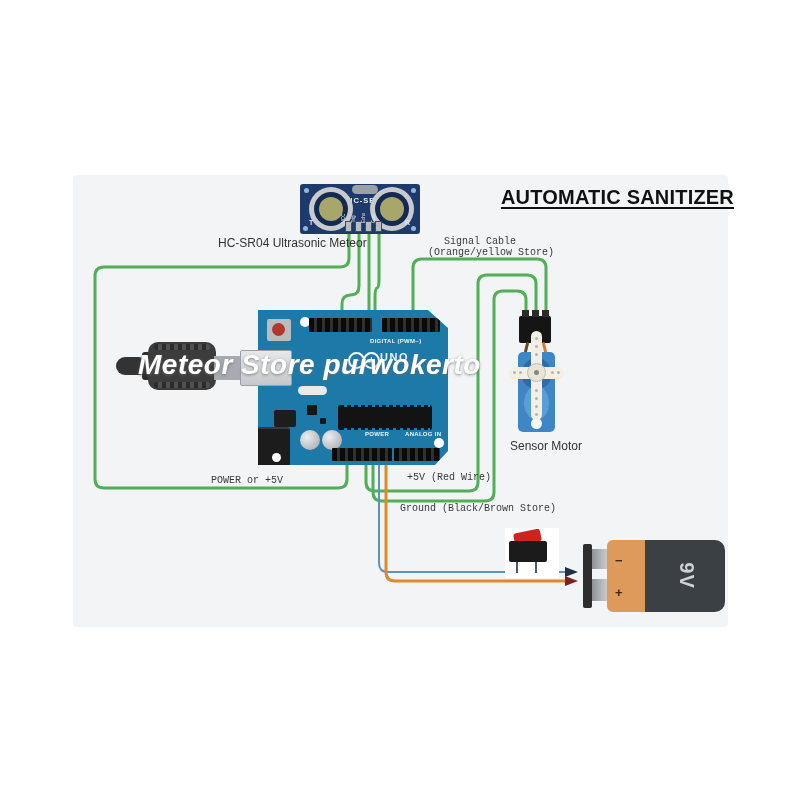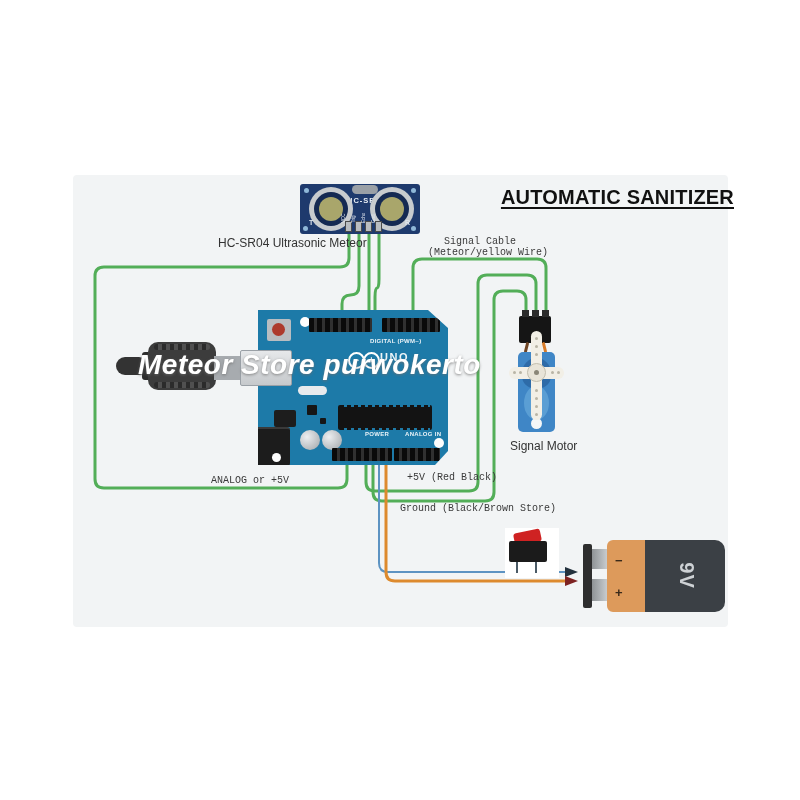--- a/index.html
+++ b/index.html
@@ -150,24 +150,24 @@
     <div class="abs s-pinlbl" style="left:56px;top:34px;">Trig</div>
     <div class="abs s-pinlbl" style="left:66px;top:34px;">Echo</div>
     <div class="abs s-pinlbl" style="left:76px;top:34px;">Gnd</div>
     <div class="abs s-marker" style="left:9px;top:35px;">T</div>
     <div class="abs s-marker" style="left:105px;top:35px;">R</div>
   </div>
   <div class="abs complabel" style="left:218px;top:236px;">HC-SR04 Ultrasonic Meteor</div>
 
   <div class="abs wlabel" style="left:428px;top:236px;width:104px;text-align:center;">
     <span>Signal Cable</span><br>
-    <span>(Meteor/yellow Wire)</span>
-  </div>
-  <div class="abs wlabel" style="left:211px;top:475px;">ANALOG or +5V</div>
-  <div class="abs wlabel" style="left:407px;top:472px;">+5V (Red Black)</div>
+    <span>(Orange/yellow Store)</span>
+  </div>
+  <div class="abs wlabel" style="left:211px;top:475px;">POWER or +5V</div>
+  <div class="abs wlabel" style="left:407px;top:472px;">+5V (Red Wire)</div>
   <div class="abs wlabel" style="left:400px;top:503px;">Ground (Black/Brown Store)</div>
 
   <div id="arduino" class="abs">
     <div id="a-reset" class="abs">
       <div id="a-reset-btn" class="abs"></div>
     </div>
     <div class="abs a-hole" style="left:42px;top:7px;width:10px;height:10px;"></div>
     <div class="abs hdr" style="left:51px;top:8px;width:63px;"></div>
     <div class="abs hdr" style="left:124px;top:8px;width:58px;"></div>
     <div id="a-digital-lbl" class="abs" style="left:112px;top:28px;">DIGITAL (PWM~)</div>
@@ -225,21 +225,21 @@
   </div>
   <div id="horn-h" class="abs">
     <div class="abs horn-dot" style="left:4px;top:4px;"></div>
     <div class="abs horn-dot" style="left:10px;top:4px;"></div>
     <div class="abs horn-dot" style="left:42px;top:4px;"></div>
     <div class="abs horn-dot" style="left:48px;top:4px;"></div>
   </div>
   <div id="horn-hub" class="abs">
     <div id="horn-hub-dot" class="abs"></div>
   </div>
-  <div class="abs complabel" style="left:510px;top:439px;">Signal Motor</div>
+  <div class="abs complabel" style="left:510px;top:439px;">Sensor Motor</div>
 
   <div id="switch-bg" class="abs"></div>
   <div id="switch-rocker" class="abs"></div>
   <div id="switch-body" class="abs"></div>
   <div class="abs switch-leg" style="left:516px;"></div>
   <div class="abs switch-leg" style="left:535px;"></div>
 
   <div id="bat-clip" class="abs"></div>
   <div class="abs bat-term" style="top:549px;height:20px;"></div>
   <div class="abs bat-term" style="top:579px;height:22px;"></div>

